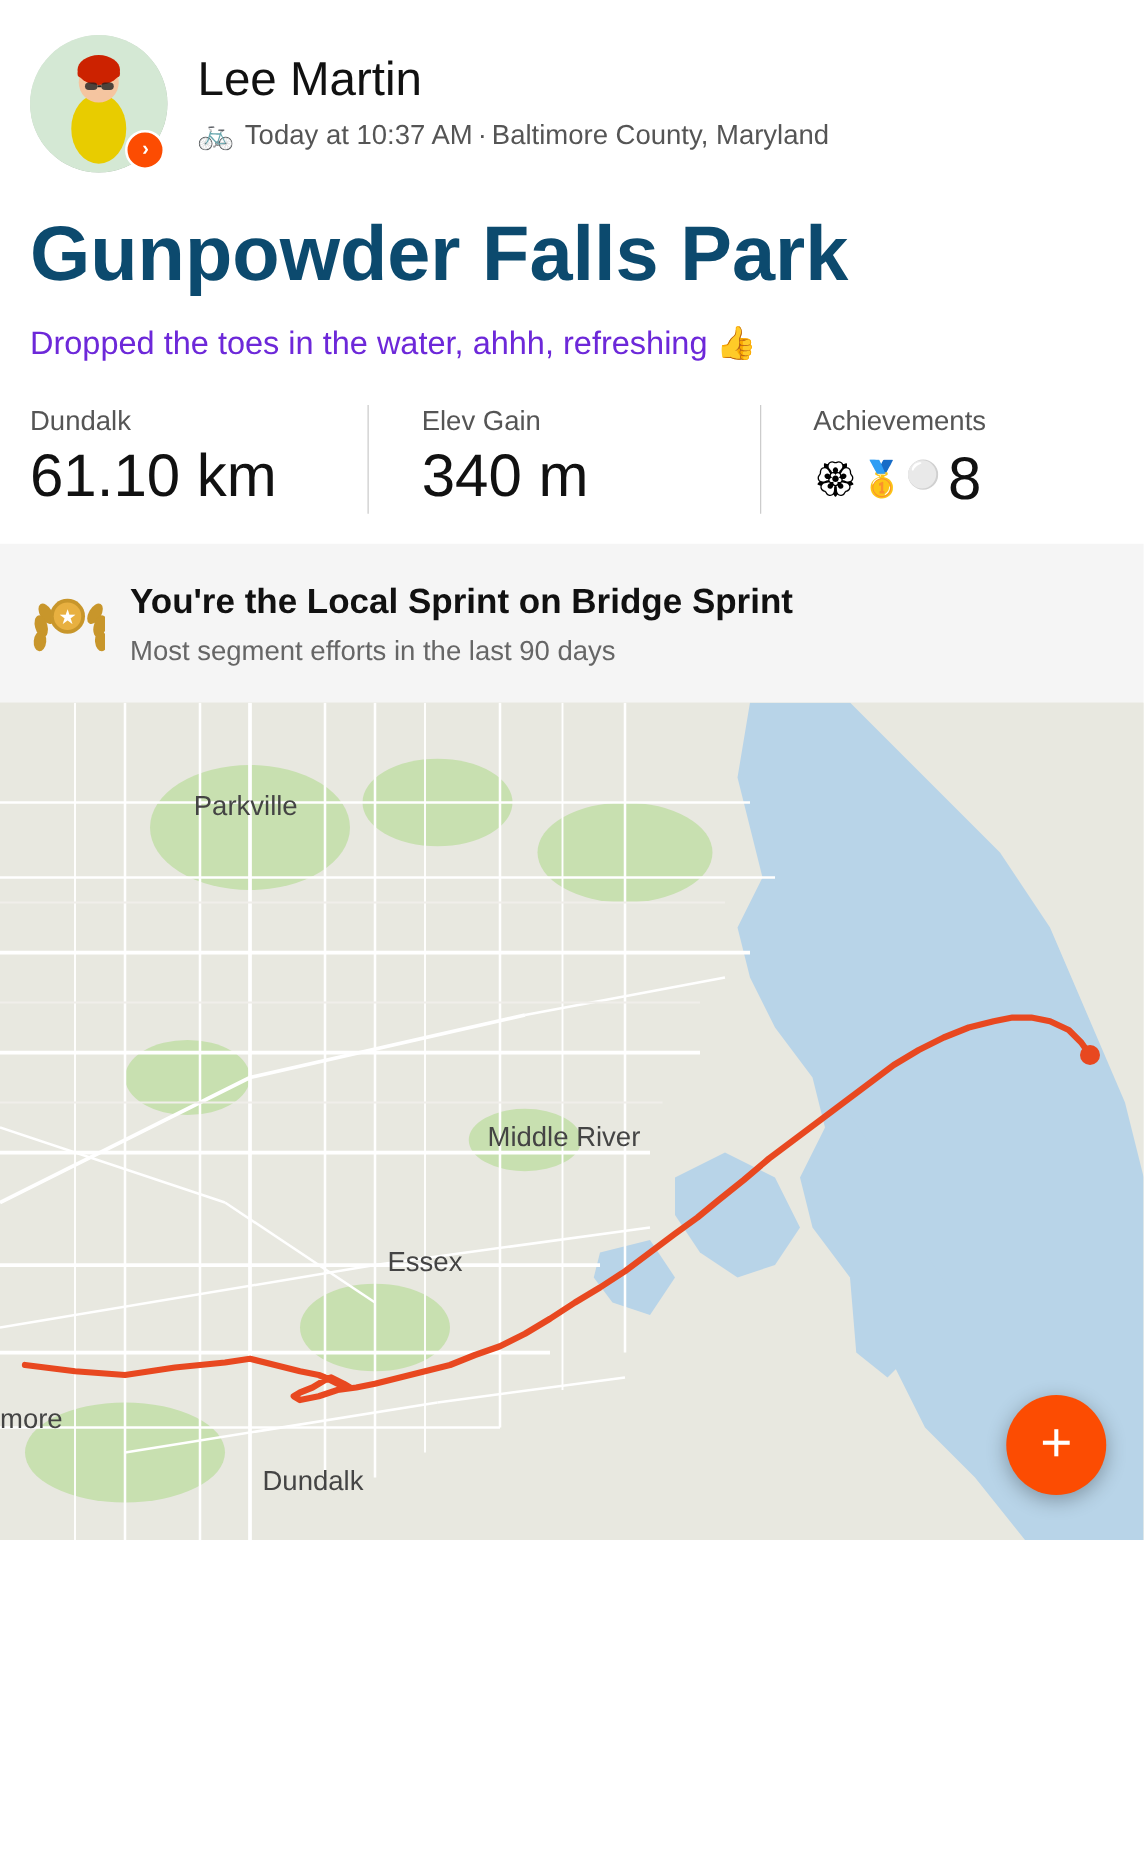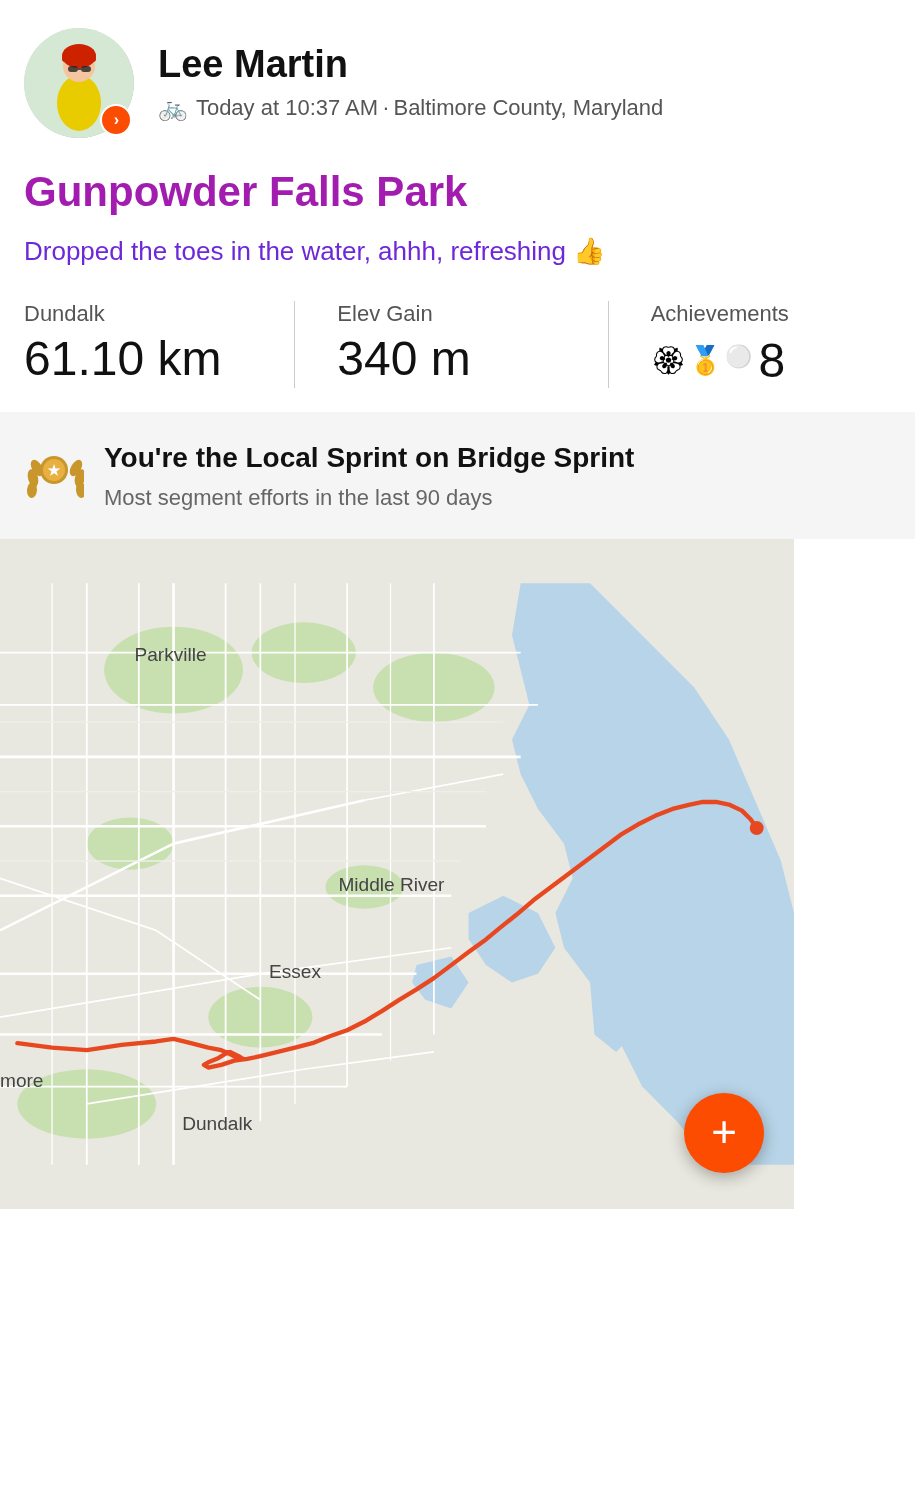--- a/index.html
+++ b/index.html
@@ -45,21 +45,21 @@
       font-weight: 900;
       line-height: 1;
       margin-left: 1px;
     }
     .profile-info {
       display: flex;
       flex-direction: column;
     }
     .profile-name {
       font-size: 38px;
-      font-weight: 700;
+      font-weight: 400;
       color: #111;
       line-height: 1.1;
     }
     .profile-meta {
       display: flex;
       align-items: center;
       margin-top: 8px;
       color: #555;
       font-size: 22px;
       flex-wrap: wrap;
@@ -68,23 +68,23 @@
     .bike-icon {
       font-size: 24px;
       margin-right: 4px;
     }
 
     
     .activity-title-section {
       padding: 10px 24px 0 24px;
     }
     .activity-title {
-      font-size: 42px;
+      font-size: 62px;
       font-weight: 800;
-      color: #a21caf;
+      color: #0c4a6e;
       line-height: 1.15;
     }
     .activity-description {
       font-size: 26px;
       color: #6d28d9;
       margin-top: 16px;
       line-height: 1.5;
     }
 
     
@@ -158,21 +158,21 @@
     }
     .legend-sub {
       font-size: 22px;
       color: #666;
       margin-top: 8px;
     }
 
     
     .map-section {
       position: relative;
-      width: 794px;
+      width: 915px;
       height: 670px;
       overflow: hidden;
       background: #e8e8e0;
     }
     .map-bg {
       width: 100%;
       height: 100%;
       position: absolute;
       top: 0;
       left: 0;

